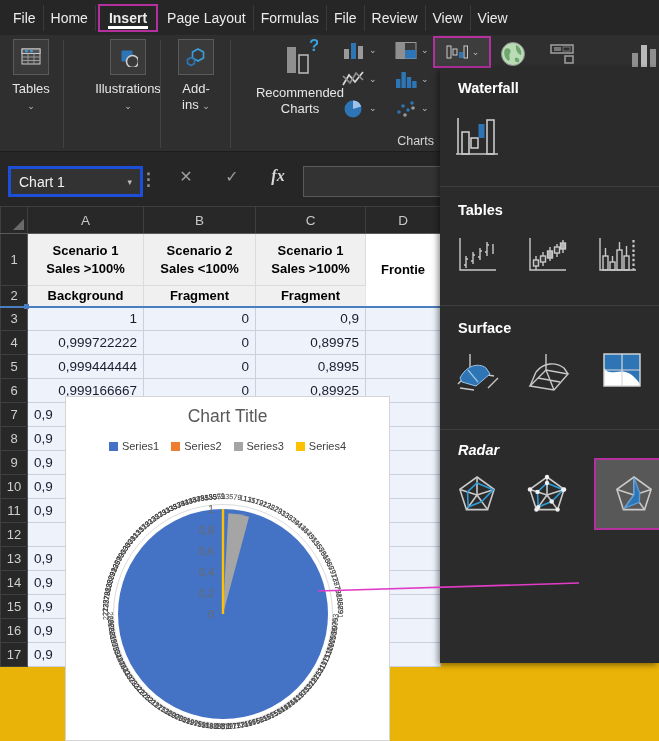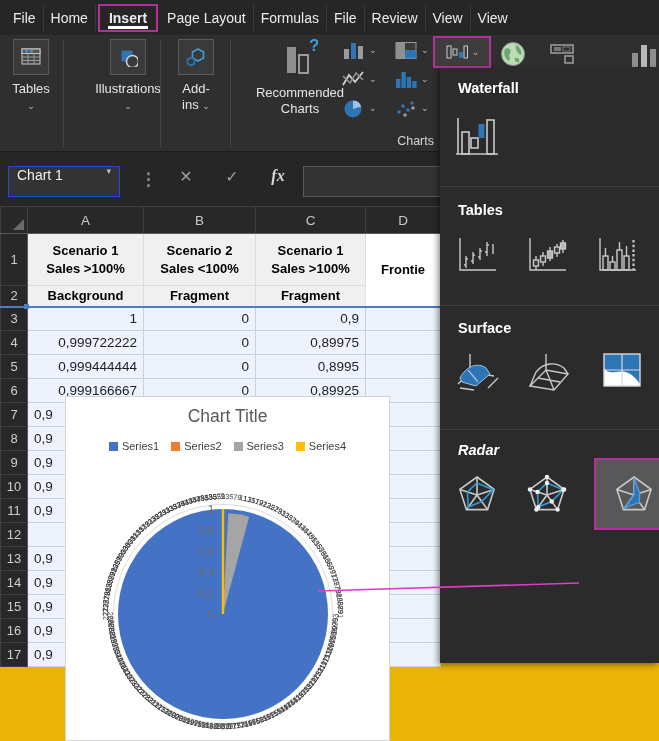--- a/index.html
+++ b/index.html
@@ -26,22 +26,22 @@
   .bigbtn .lbl{margin-top:6px;line-height:16px;white-space:nowrap;}
   .caret{color:#bdbdbd;font-size:9px;line-height:8px;}
   .chartbtn{position:absolute;display:flex;align-items:center;gap:3px;}
   .chartbtn .caret{font-size:9px;}
   #waterfall-hl{position:absolute;border:2px solid var(--hl);background:#3d3d3d;
                 display:flex;align-items:center;justify-content:center;gap:3px;}
   #charts-label{position:absolute;right:225px;top:99px;color:#d6d6d6;font-size:12.5px;}
 
   
   #formula-row{position:absolute;left:0;top:152px;width:659px;height:54px;background:#262626;}
-  #name-box{position:absolute;left:8px;top:14px;width:112px;height:31px;background:#333;
-            border:1px solid #1d4ed8;color:#f0f0f0;font-size:14px;display:flex;
+  #name-box{position:absolute;left:8px;top:14px;width:135px;height:31px;background:#333;
+            border:3px solid #1d4ed8;color:#f0f0f0;font-size:14px;display:flex;align-items:center;
             padding:0 8px;justify-content:space-between;}
   #fx-dots{position:absolute;left:140px;top:17px;color:#8f8f8f;font-size:17px;font-weight:bold;}
   .fbtn{position:absolute;top:15px;color:#9d9d9d;font-size:16px;width:28px;text-align:center;}
   #fx-btn{font-family:"Liberation Serif",serif;font-style:italic;font-weight:bold;color:#d8d8d8;}
   #formula-input{position:absolute;left:303px;top:14px;width:356px;height:31px;background:#333;
                  border:1px solid #5a5a5a;}
 
   
   #sheet{position:absolute;left:0;top:206px;width:440px;}
   table{border-collapse:collapse;table-layout:fixed;width:440px;}

